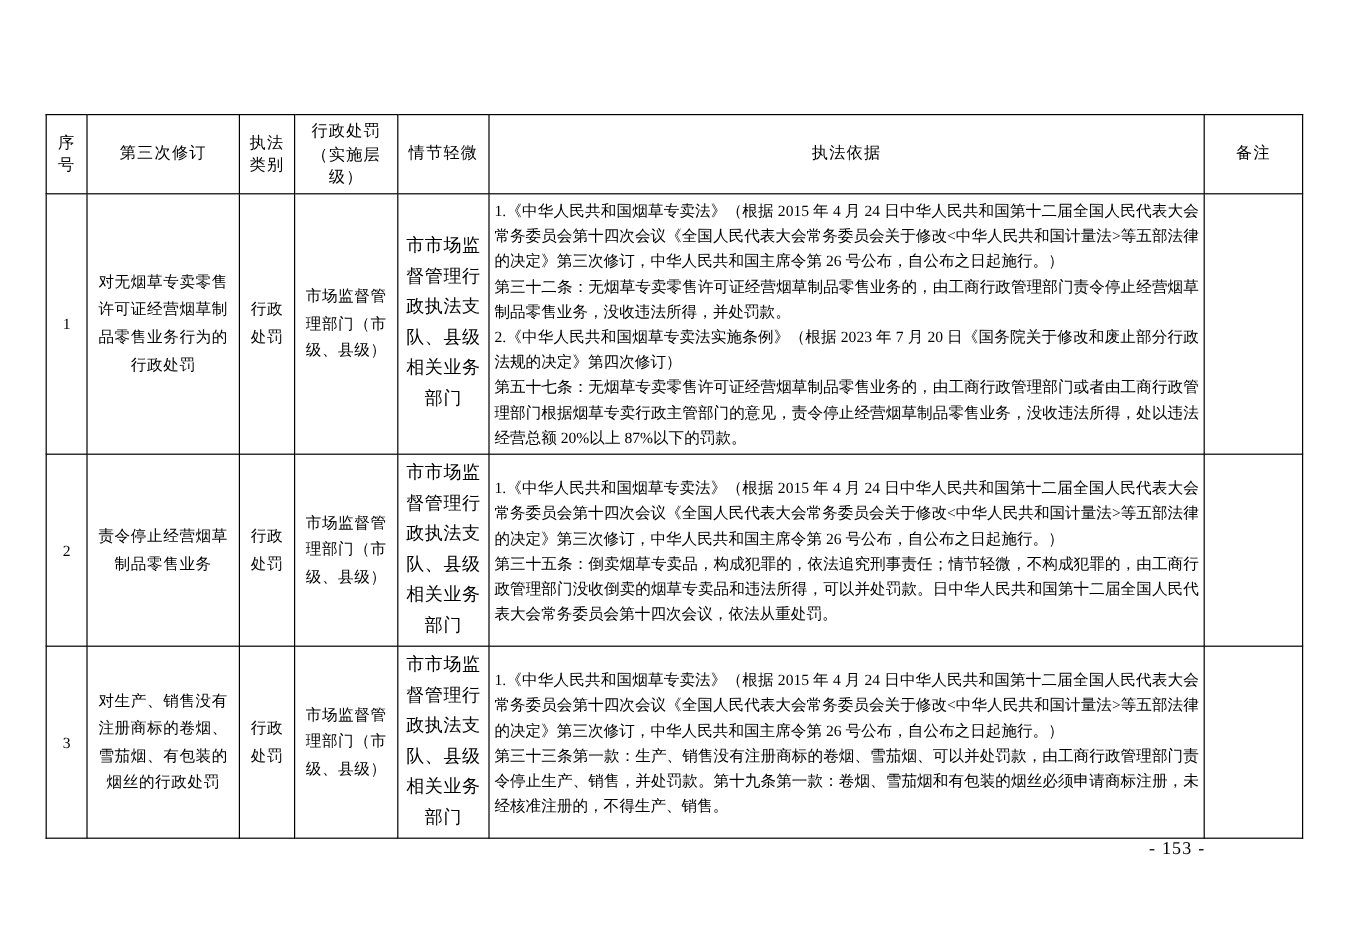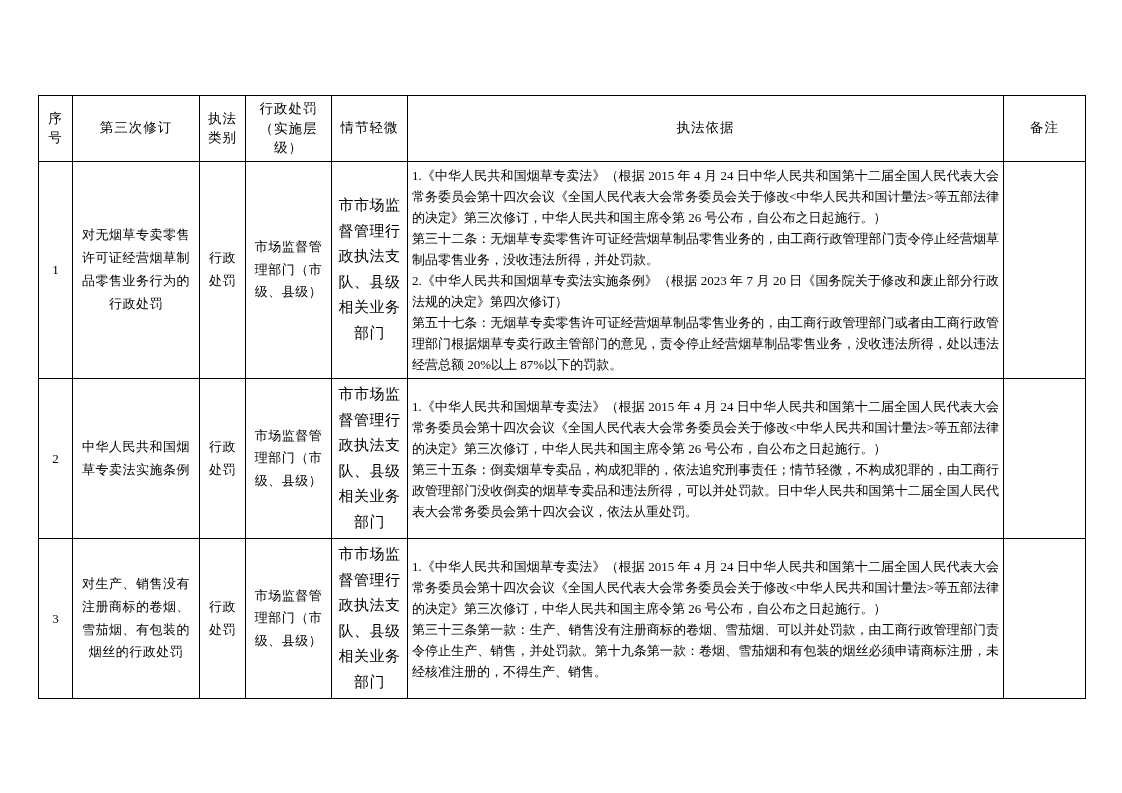--- a/index.html
+++ b/index.html
@@ -144,21 +144,21 @@
         <td class="basis">
           <p>1.《中华人民共和国烟草专卖法》（根据 2015 年 4 月 24 日中华人民共和国第十二届全国人民代表大会常务委员会第十四次会议《全国人民代表大会常务委员会关于修改&lt;中华人民共和国计量法&gt;等五部法律的决定》第三次修订，中华人民共和国主席令第 26 号公布，自公布之日起施行。）</p>
           <p>第三十二条：无烟草专卖零售许可证经营烟草制品零售业务的，由工商行政管理部门责令停止经营烟草制品零售业务，没收违法所得，并处罚款。</p>
           <p>2.《中华人民共和国烟草专卖法实施条例》（根据 2023 年 7 月 20 日《国务院关于修改和废止部分行政法规的决定》第四次修订）</p>
           <p>第五十七条：无烟草专卖零售许可证经营烟草制品零售业务的，由工商行政管理部门或者由工商行政管理部门根据烟草专卖行政主管部门的意见，责令停止经营烟草制品零售业务，没收违法所得，处以违法经营总额 20%以上 87%以下的罚款。</p>
         </td>
         <td class="remark"></td>
       </tr>
       <tr>
         <td class="seq">2</td>
-        <td class="name">中华人民共和国烟草专卖法实施条例</td>
+        <td class="name">责令停止经营烟草制品零售业务</td>
         <td class="type">行政处罚</td>
         <td class="subject">市场监督管理部门（市级、县级）</td>
         <td class="org">市市场监督管理行政执法支队、县级相关业务部门</td>
         <td class="basis">
           <p>1.《中华人民共和国烟草专卖法》（根据 2015 年 4 月 24 日中华人民共和国第十二届全国人民代表大会常务委员会第十四次会议《全国人民代表大会常务委员会关于修改&lt;中华人民共和国计量法&gt;等五部法律的决定》第三次修订，中华人民共和国主席令第 26 号公布，自公布之日起施行。）</p>
           <p>第三十五条：倒卖烟草专卖品，构成犯罪的，依法追究刑事责任；情节轻微，不构成犯罪的，由工商行政管理部门没收倒卖的烟草专卖品和违法所得，可以并处罚款。日中华人民共和国第十二届全国人民代表大会常务委员会第十四次会议，依法从重处罚。</p>
         </td>
         <td class="remark"></td>
       </tr>
       <tr>
@@ -169,14 +169,17 @@
         <td class="org">市市场监督管理行政执法支队、县级相关业务部门</td>
         <td class="basis">
           <p>1.《中华人民共和国烟草专卖法》（根据 2015 年 4 月 24 日中华人民共和国第十二届全国人民代表大会常务委员会第十四次会议《全国人民代表大会常务委员会关于修改&lt;中华人民共和国计量法&gt;等五部法律的决定》第三次修订，中华人民共和国主席令第 26 号公布，自公布之日起施行。）</p>
           <p>第三十三条第一款：生产、销售没有注册商标的卷烟、雪茄烟、可以并处罚款，由工商行政管理部门责令停止生产、销售，并处罚款。第十九条第一款：卷烟、雪茄烟和有包装的烟丝必须申请商标注册，未经核准注册的，不得生产、销售。</p>
         </td>
         <td class="remark"></td>
       </tr>
     </tbody>
   </table>
 
+  <div class="page-number">
+    <span class="pn-inner">- 153 -</span>
+  </div>
 
 </div>
 
 </body></html>

